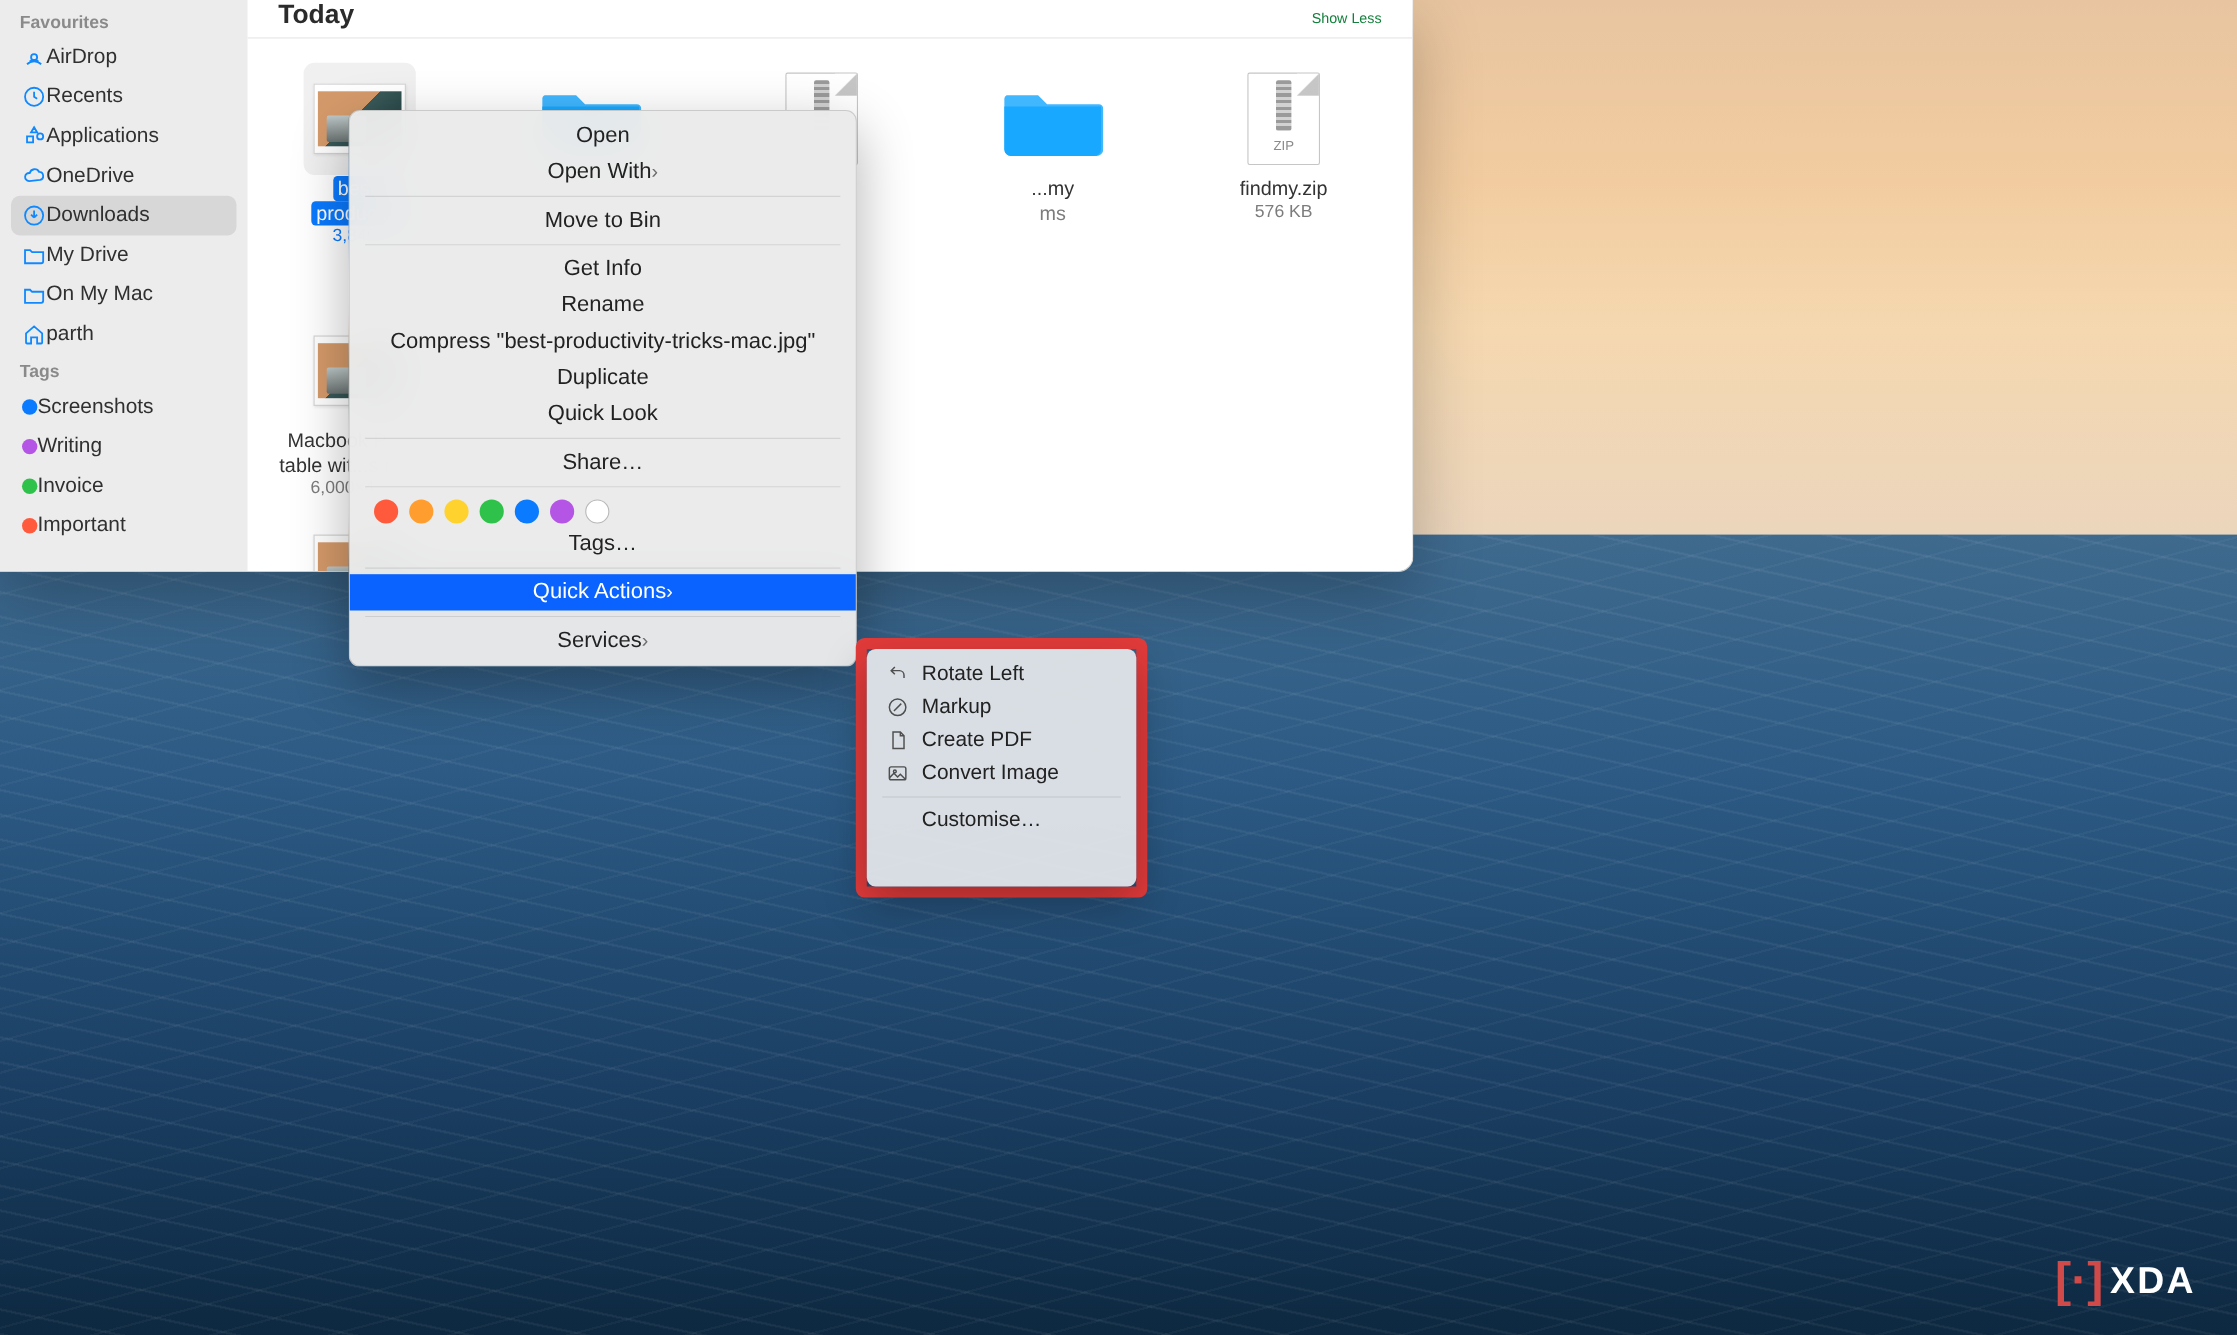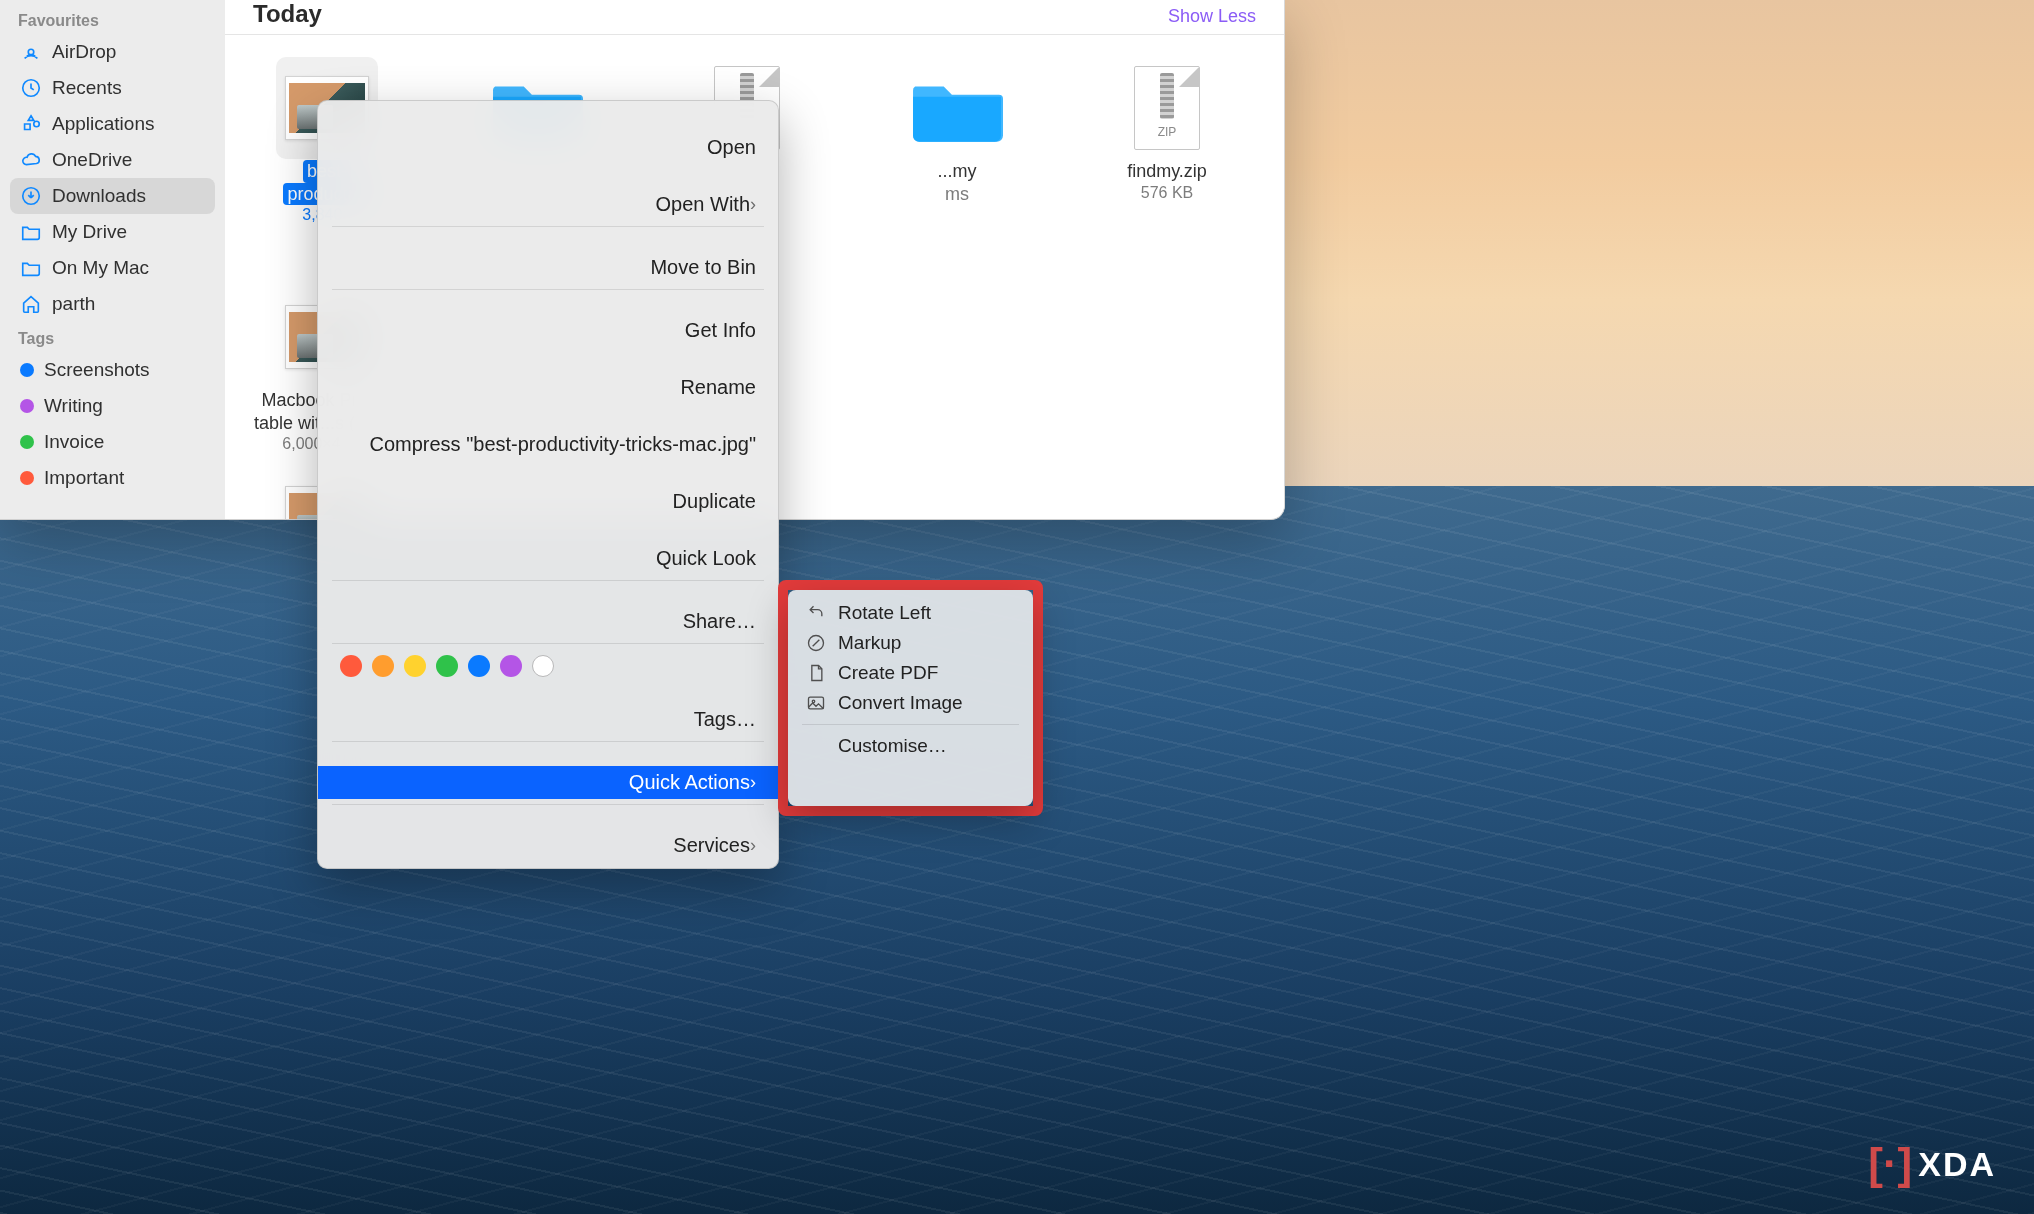--- a/index.html
+++ b/index.html
@@ -62,21 +62,20 @@
     overflow: hidden;
   }
   .side-heading {
     font-size: 16px;
     color: #8a8a8a;
     font-weight: 600;
     padding: 8px 6px 4px 8px;
   }
   .side-item {
     display: flex; align-items: center;
-    gap: 10px;
     padding: 7px 10px;
     border-radius: 8px;
     color: #303030;
     font-size: 19px;
     cursor: default;
   }
   .side-item.selected { background:#d7d7d7; }
   .side-icon { width: 22px; height: 22px; display:flex;align-items:center;justify-content:center; }
   .side-icon svg { width:22px;height:22px; stroke:#1089ff; fill:none; stroke-width:1.8; }
   .tag-dot { width:14px;height:14px;border-radius:50%; }
@@ -87,21 +86,21 @@
     position: relative;
     padding: 0;
   }
   .section-head {
     display:flex; justify-content:space-between; align-items:baseline;
     padding: 0 28px 6px 28px;
     font-size: 24px; font-weight:700; color:#2b2b2b;
     border-bottom:1px solid #e5e5e5;
     margin-bottom: 12px;
   }
-  .section-head .toggle { font-size:18px; font-weight:500; color:#8b5cf6; }
+  .section-head .toggle { font-size:13px; font-weight:500; color:#15803d; }
   .file-grid {
     display:flex; gap: 62px;
     padding: 10px 28px 14px 28px;
     flex-wrap: wrap;
   }
   .file-cell {
     width: 148px;
     display:flex; flex-direction:column; align-items:center;
     gap: 1px;
   }
@@ -172,21 +171,21 @@
     border-radius: 10px;
     box-shadow: 0 18px 50px rgba(0,0,0,.30);
     z-index: 40;
     padding: 6px 0;
     backdrop-filter: blur(20px);
   }
   .cm-item {
     font-size: 20px;
     color:#222;
     padding: 5px 22px;
-    display:flex;align-items:center;justify-content:flex-end;margin-top:24px;
+    display:flex;align-items:center;justify-content:center;
   }
   .cm-item.hl { background:#0a63ff; color:#fff; }
   .cm-item .chev { font-size:18px; color:#6e6e6e; }
   .cm-item.hl .chev { color:#fff; }
   .cm-sep { border-top:1px solid rgba(0,0,0,.10); margin:5px 14px; }
   .tag-row { display:flex; gap:10px; padding:6px 22px 2px 22px; }
   .tag-circle { width:22px;height:22px;border-radius:50%; }
   .tag-circle.blank { background:#fff;border:1.5px solid #b8b8b8; }
 
   

